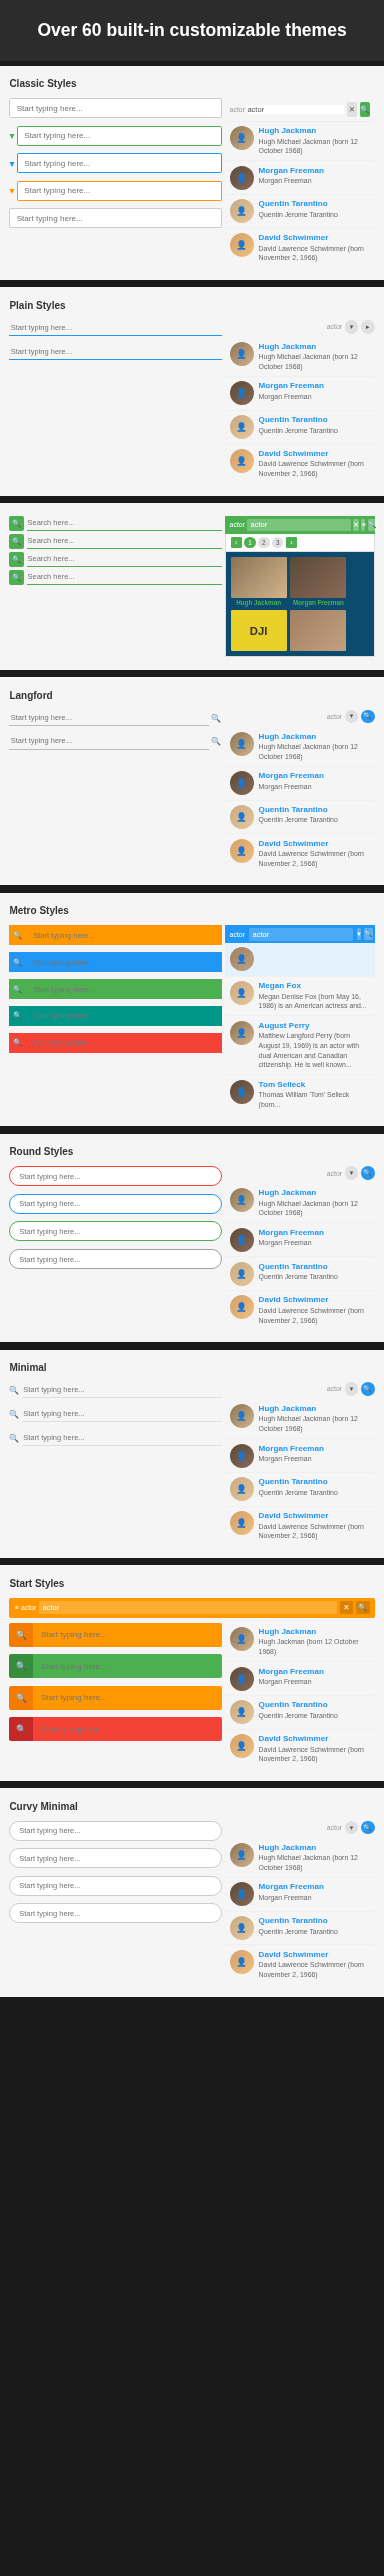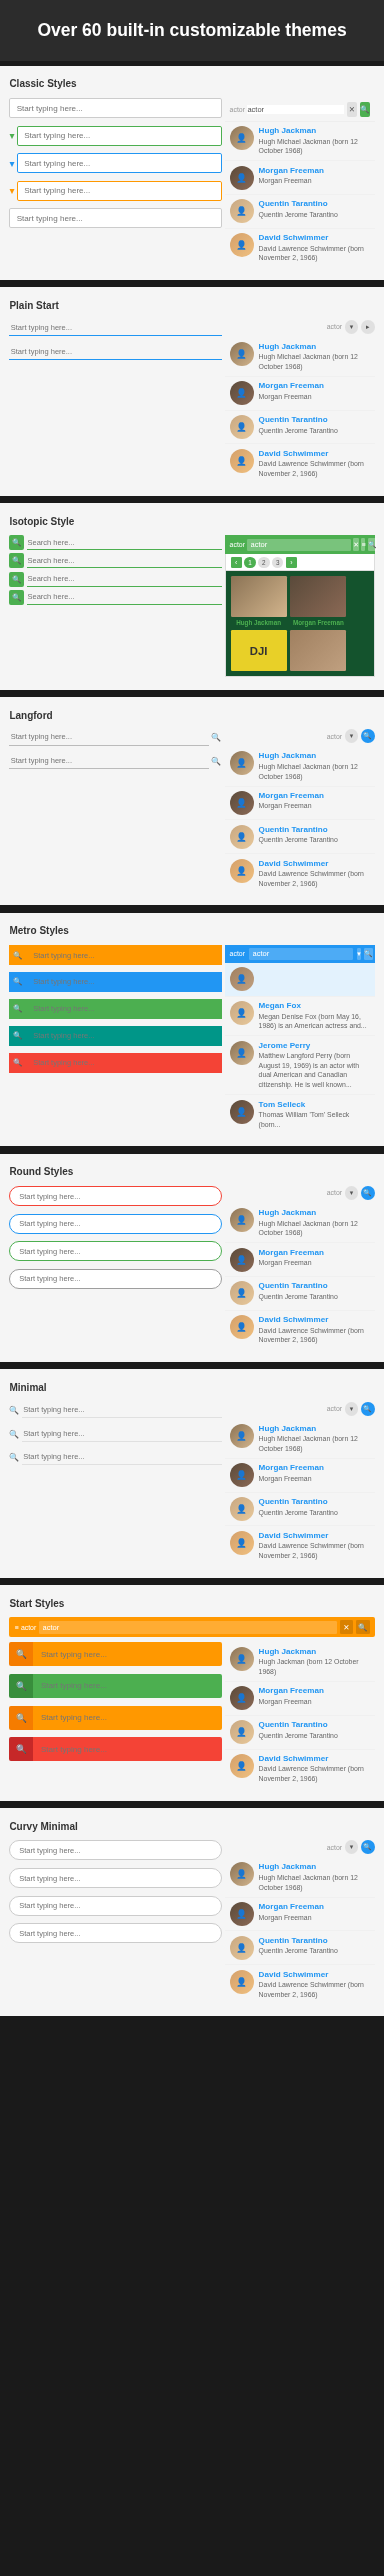--- a/index.html
+++ b/index.html
@@ -349,21 +349,21 @@
           <div class="item-desc">David Lawrence Schwimmer (born November 2, 1966)</div>
         </div>
       </div>
     </div>
   </div>
 </div>
 
 <div class="section-divider"></div>
 
 <div class="section">
-  <div class="section-title">Plain Start</div>
+  <div class="section-title">Plain Styles</div>
   <div class="section-content">
     <div class="inputs-col">
       <div class="input-group">
         <input style="border-top: none; border-right: none; border-left: none; border-image: initial; border-bottom: 1.3px solid rgb(33, 150, 243); padding: 3.1px 1.3px; font-size: 7.5px; color: rgb(170, 170, 170); background: transparent; flex: 1 1 0%; outline: none;" placeholder="Start typing here...">
       </div>
       <div class="input-group">
         <input style="border-top: none; border-right: none; border-left: none; border-image: initial; border-bottom: 1.3px solid rgb(33, 150, 243); padding: 3.1px 1.3px; font-size: 7.5px; color: rgb(170, 170, 170); background: transparent; flex: 1 1 0%; outline: none;" placeholder="Start typing here...">
       </div>
     </div>
     <div class="dropdown-col">
@@ -400,21 +400,20 @@
           <div class="item-desc">David Lawrence Schwimmer (born November 2, 1966)</div>
         </div>
       </div>
     </div>
   </div>
 </div>
 
 <div class="section-divider"></div>
 
 <div class="section">
-  <div class="section-title">Isotopic Style</div>
   <div class="section-content">
     <div class="isotopic-left">
       <div class="isotopic-item-row">
         <div class="search-icon-green">🔍</div>
         <input style="border-top: none; border-right: none; border-left: none; border-image: initial; border-bottom: 1.3px solid rgb(76, 175, 80); padding: 2.5px 0px; font-size: 7.5px; color: rgb(170, 170, 170); background: transparent; outline: none; flex: 1 1 0%;" placeholder="Search here...">
       </div>
       <div class="isotopic-item-row">
         <div class="search-icon-green">🔍</div>
         <input style="border-top: none; border-right: none; border-left: none; border-image: initial; border-bottom: 1.3px solid rgb(76, 175, 80); padding: 2.5px 0px; font-size: 7.5px; color: rgb(170, 170, 170); background: transparent; outline: none; flex: 1 1 0%;" placeholder="Search here...">
       </div>
@@ -438,21 +437,21 @@
       </div>
 
       <div style="background:white;border:0.6px solid #ddd;border-top:none;display:flex;align-items:center;padding:2.5px 5px;gap:2.5px;">
         <button style="background:#4caf50;border:none;color:white;border-radius:1.3px;width:11.3px;height:11.3px;cursor:pointer;font-size:6.9px;">‹</button>
         <div style="width:11.3px;height:11.3px;border-radius:50%;background:#4caf50;display:flex;align-items:center;justify-content:center;font-size:6.3px;color:white;cursor:pointer;">1</div>
         <div style="width:11.3px;height:11.3px;border-radius:50%;background:#e0e0e0;display:flex;align-items:center;justify-content:center;font-size:6.3px;color:#555;cursor:pointer;">2</div>
         <div style="width:11.3px;height:11.3px;border-radius:50%;background:#e0e0e0;display:flex;align-items:center;justify-content:center;font-size:6.3px;color:#555;cursor:pointer;">3</div>
         <button style="background:#4caf50;border:none;color:white;border-radius:1.3px;width:11.3px;height:11.3px;cursor:pointer;font-size:6.9px;">›</button>
       </div>
 
-      <div style="background:#14532d;border:0.6px solid #ddd;border-top:none;padding:5px;display:flex;gap:3.8px;flex-wrap:wrap;">
+      <div style="background:#0c4a6e;border:0.6px solid #ddd;border-top:none;padding:5px;display:flex;gap:3.8px;flex-wrap:wrap;">
         <div style="text-align:center;">
           <div style="width:56px;height:41px;background:linear-gradient(135deg,#8B7355,#D2B48C);border-radius:1.3px;margin-bottom:1.9px;"></div>
           <div style="font-size:6.3px;color:#4caf50;font-weight:bold;">Hugh Jackman</div>
         </div>
         <div style="text-align:center;">
           <div style="width:56px;height:41px;background:linear-gradient(135deg,#5a4a3a,#8B6955);border-radius:1.3px;margin-bottom:1.9px;"></div>
           <div style="font-size:6.3px;color:#4caf50;font-weight:bold;">Morgan Freeman</div>
         </div>
 
         <div style="width:56px;height:41px;background:#e8d028;border-radius:1.3px;display:flex;align-items:center;justify-content:center;font-weight:bold;font-size:11.3px;color:#333;">DJI</div>
@@ -556,21 +555,21 @@
       <div class="dropdown-item">
         <div class="item-avatar face-3">👤</div>
         <div class="item-text">
           <div class="item-name">Megan Fox</div>
           <div class="item-desc">Megan Denise Fox (born May 16, 1986) is an American actress and...</div>
         </div>
       </div>
       <div class="dropdown-item">
         <div class="item-avatar face-1">👤</div>
         <div class="item-text">
-          <div class="item-name">Jerome Perry</div>
+          <div class="item-name">August Perry</div>
           <div class="item-desc">Matthew Langford Perry (born August 19, 1969) is an actor with dual American and Canadian citizenship. He is well known...</div>
         </div>
       </div>
       <div class="dropdown-item">
         <div class="item-avatar face-2">👤</div>
         <div class="item-text">
           <div class="item-name">Tom Selleck</div>
           <div class="item-desc">Thomas William 'Tom' Selleck (born...</div>
         </div>
       </div>

